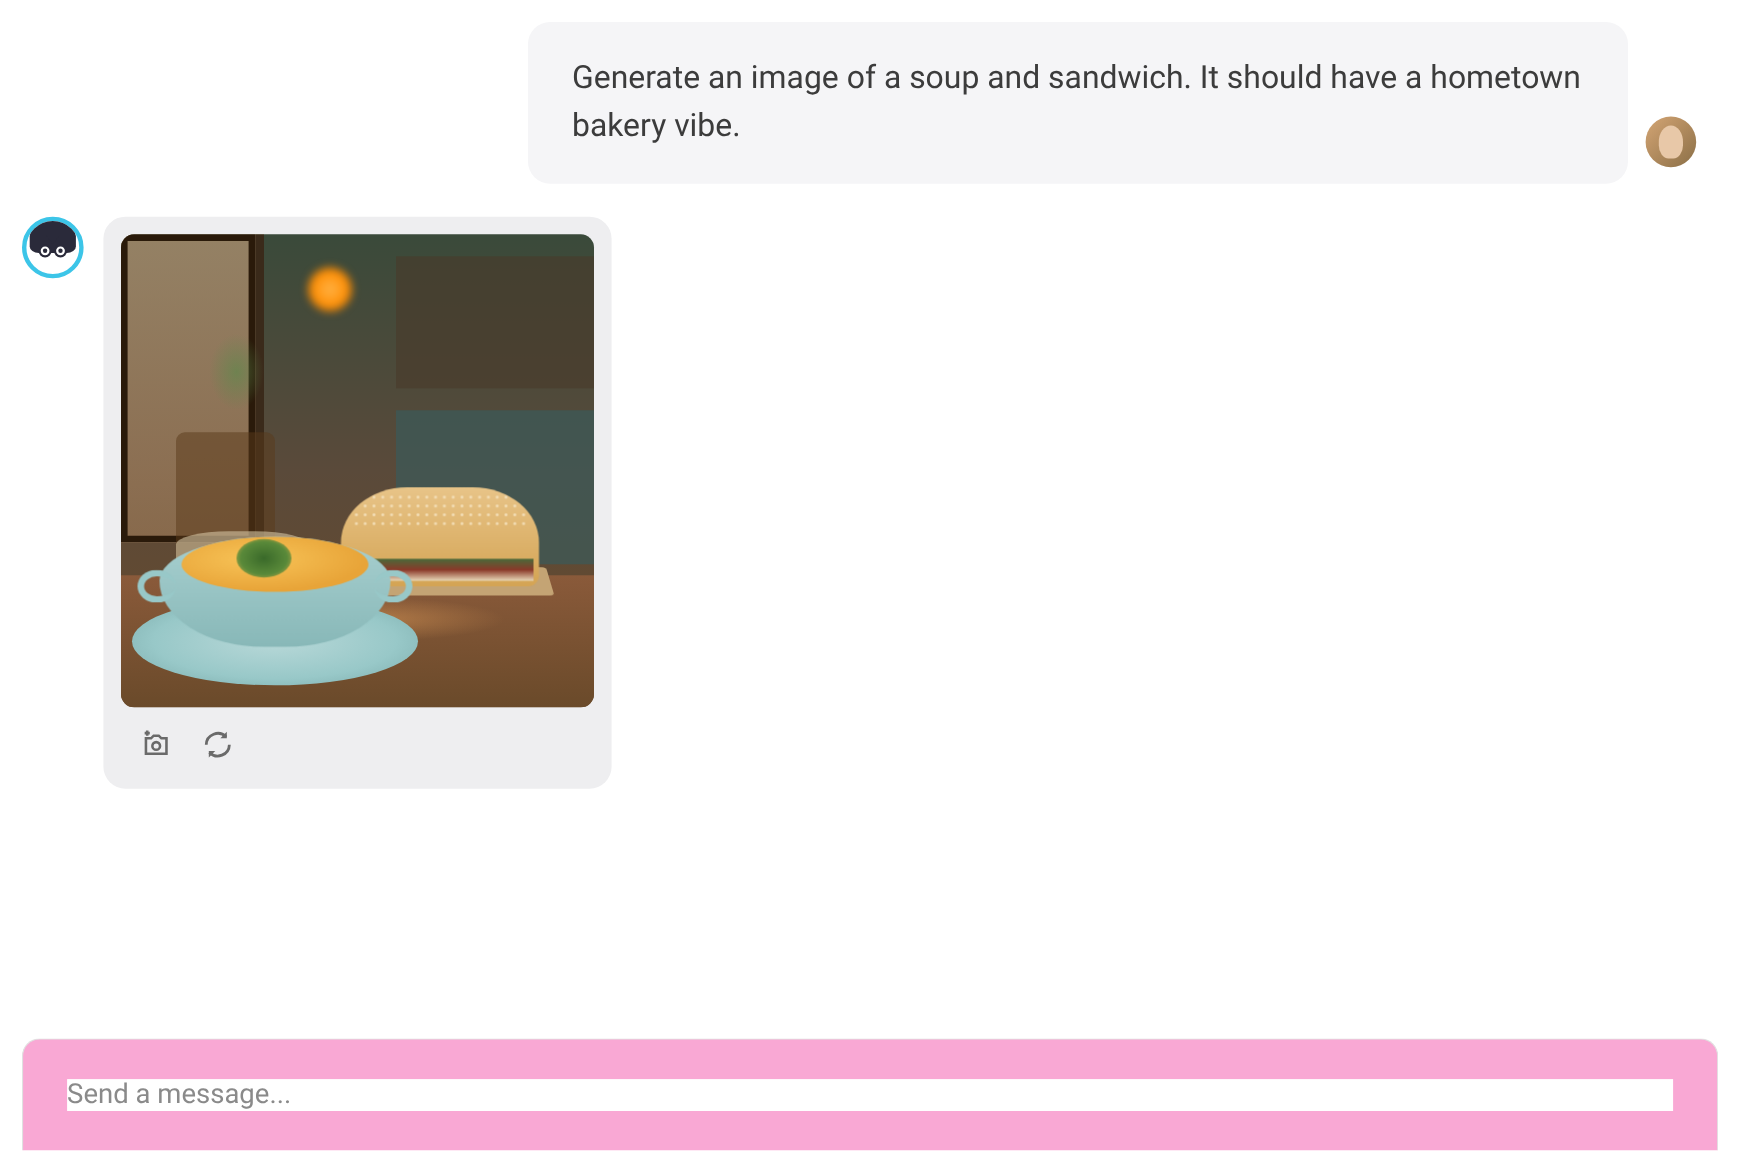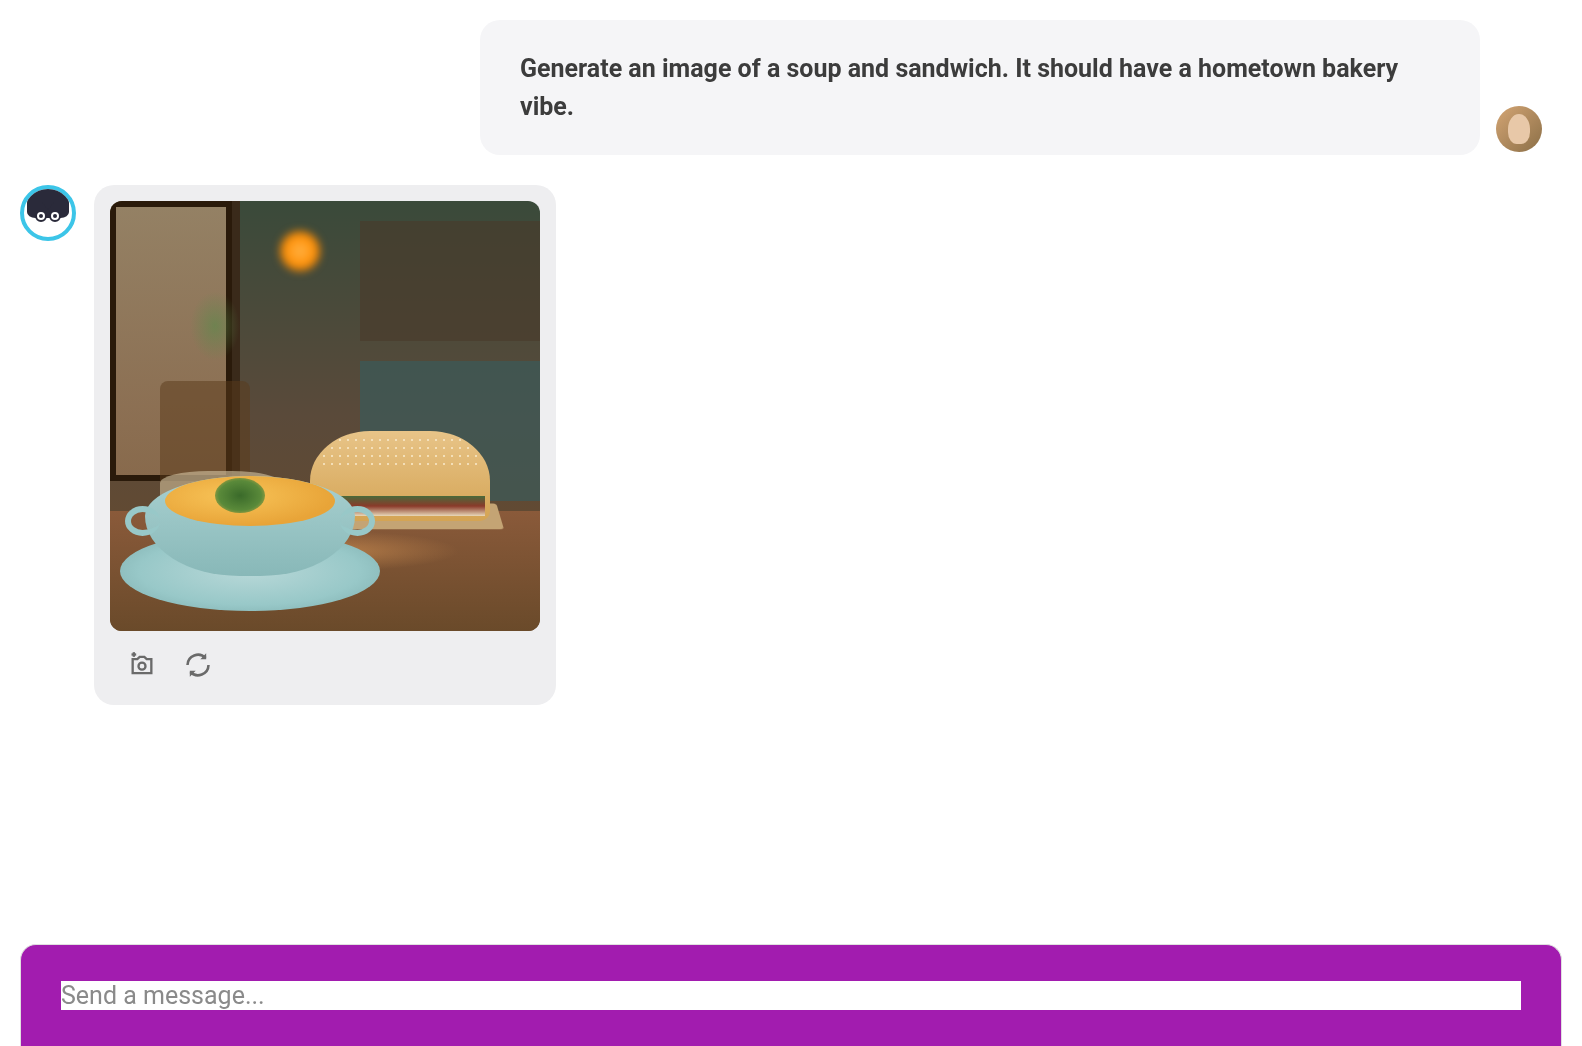--- a/index.html
+++ b/index.html
@@ -30,24 +30,24 @@
       padding-right: 20px;
     }
     .user-message-bubble {
       background: #f5f5f7;
       border-radius: 20px;
       padding: 30px 40px;
       max-width: 1000px;
       width: 1000px;
     }
     .user-message-text {
-      font-size: 25px;
+      font-size: 29px;
       line-height: 1.5;
       color: #3c3c3c;
-      font-weight: 700;
+      font-weight: 400;
     }
     .user-avatar {
       width: 46px;
       height: 46px;
       border-radius: 50%;
       margin-top: 86px;
       flex-shrink: 0;
       background: linear-gradient(135deg, #d4a574 0%, #8b6f47 100%);
       position: relative;
       overflow: hidden;
@@ -353,21 +353,21 @@
     }
     .input-container {
       position: absolute;
       bottom: 0;
       left: 20px;
       right: 20px;
       border: 1px solid #e0e0e0;
       border-radius: 16px 16px 0 0;
       border-bottom: none;
       padding: 36px 40px;
-      background: #a21caf;
+      background: #f9a8d4;
     }
     .message-input {
       width: 100%;
       border: none;
       outline: none;
       font-size: 25px;
       color: #3c3c3c;
       font-family: inherit;
     }
     .message-input::placeholder {

